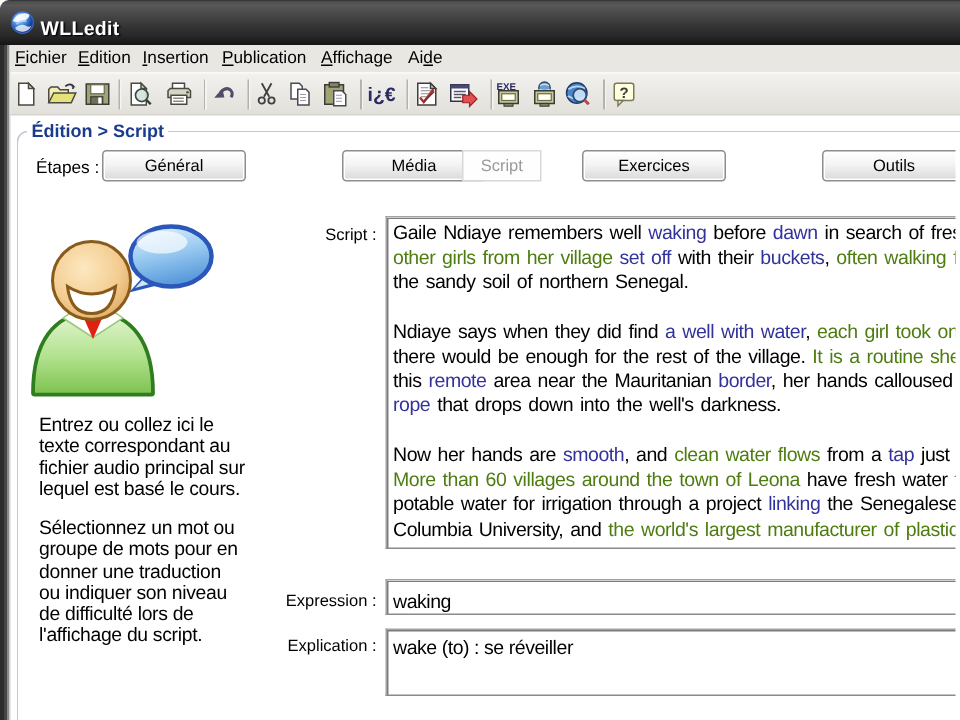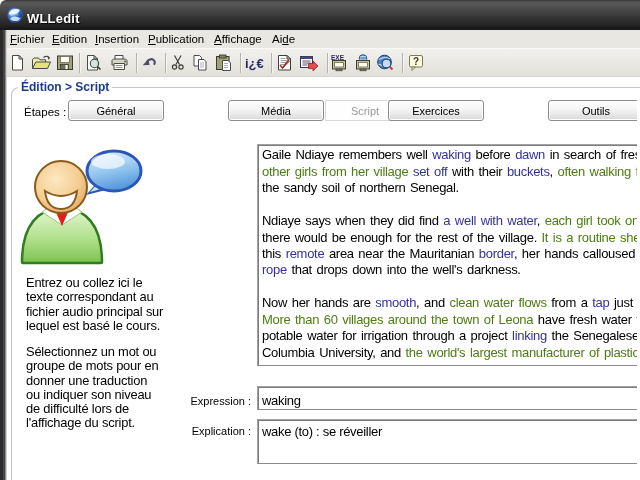--- a/index.html
+++ b/index.html
@@ -39,23 +39,23 @@
 #crumb { left:18px; top:80px; background:#fff; padding:0 3px; color:#1b3b8c;
   font-weight:bold; font-size:12px; }
 
 
 #etapes { left:24px; top:106px; font-size:11.5px; color:#000; }
 .tabbtn { position:absolute; top:100px; width:96px; height:21px;
   border:1px solid #8d8d8d; border-radius:3px;
   background:linear-gradient(#ffffff 0%, #f4f4f4 45%, #dedede 90%, #d2d2d2 100%);
   font-size:11px; color:#000; text-align:center; line-height:20px;
   box-shadow:inset 0 0 0 1px #fff; }
-.tabflat { position:absolute; top:100px; width:80px; height:21px;
+.tabflat { position:absolute; top:100px; width:53px; height:21px;
   border:1px solid #d8d8d8; background:#fefefe; color:#999999;
-  font-size:11px; text-align:center; line-height:20px;margin-left:17px; }
+  font-size:11px; text-align:center; line-height:20px; }
 
 
 .flabel { position:absolute; width:120px; text-align:right; font-size:11px; color:#000; }
 
 
 .box { position:absolute; left:257px; background:#fff;
   border:1px solid #a2a2a2; border-right:none; border-bottom-color:#8a8a8a;
   box-shadow:inset 1px 1px 0 #7c7c7c; }
 #scriptbox { top:144px; width:383px; height:222px; }
 #exprbox { top:386px; width:383px; height:24px; }
@@ -260,20 +260,21 @@
 
     <path d="M84 32 L68 50 L92 44 Z" fill="#2a57b8"></path>
     <path d="M84 34 L72 47 L90 42 Z" fill="#cfe5f8"></path>
     <ellipse cx="96" cy="26" rx="27" ry="20" fill="url(#bub)" stroke="#2a57b8" stroke-width="3"></ellipse>
     <ellipse cx="90" cy="16.5" rx="17" ry="7.5" fill="#fff" opacity="0.65"></ellipse>
   </svg>
 
   <div id="help1" class="abs">Entrez ou collez ici le<br>texte correspondant au<br>fichier audio principal sur<br>lequel est basé le cours.</div>
   <div id="help2" class="abs">Sélectionnez un mot ou<br>groupe de mots pour en<br>donner une traduction<br>ou indiquer son niveau<br>de difficulté lors de<br>l'affichage du script.</div>
 
+  <div class="flabel abs" style="left:131px; top:151px">Script :</div>
   <div class="flabel abs" style="left:131px; top:425px">Explication :</div>
   <div class="flabel abs" style="left:131px; top:395px">Expression :</div>
 
   <div id="scriptbox" class="box"></div>
   <div id="exprbox" class="box"></div>
   <div id="explbox" class="box"></div>
 
   <div id="stext" class="abs">Gaile Ndiaye remembers well <span class="b">waking</span> before <span class="b">dawn</span> in search of fresh water, as she and
 <span class="m">other girls from her village</span> <span class="b">set off</span> with their <span class="b">buckets</span>, <span class="m">often walking for miles</span> through
 the sandy soil of northern Senegal.

